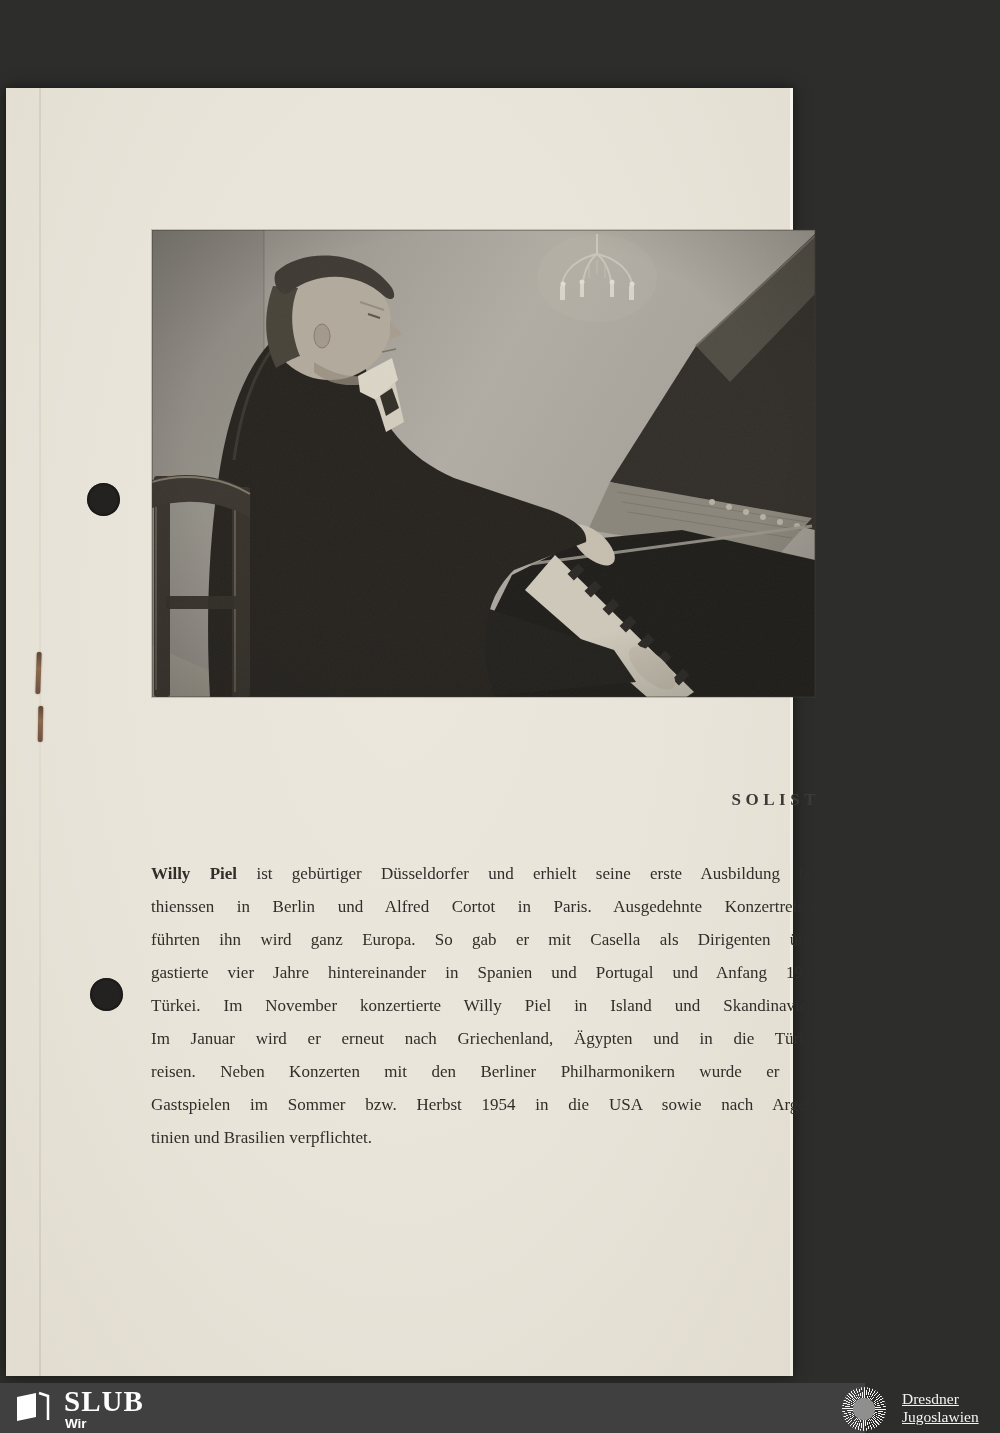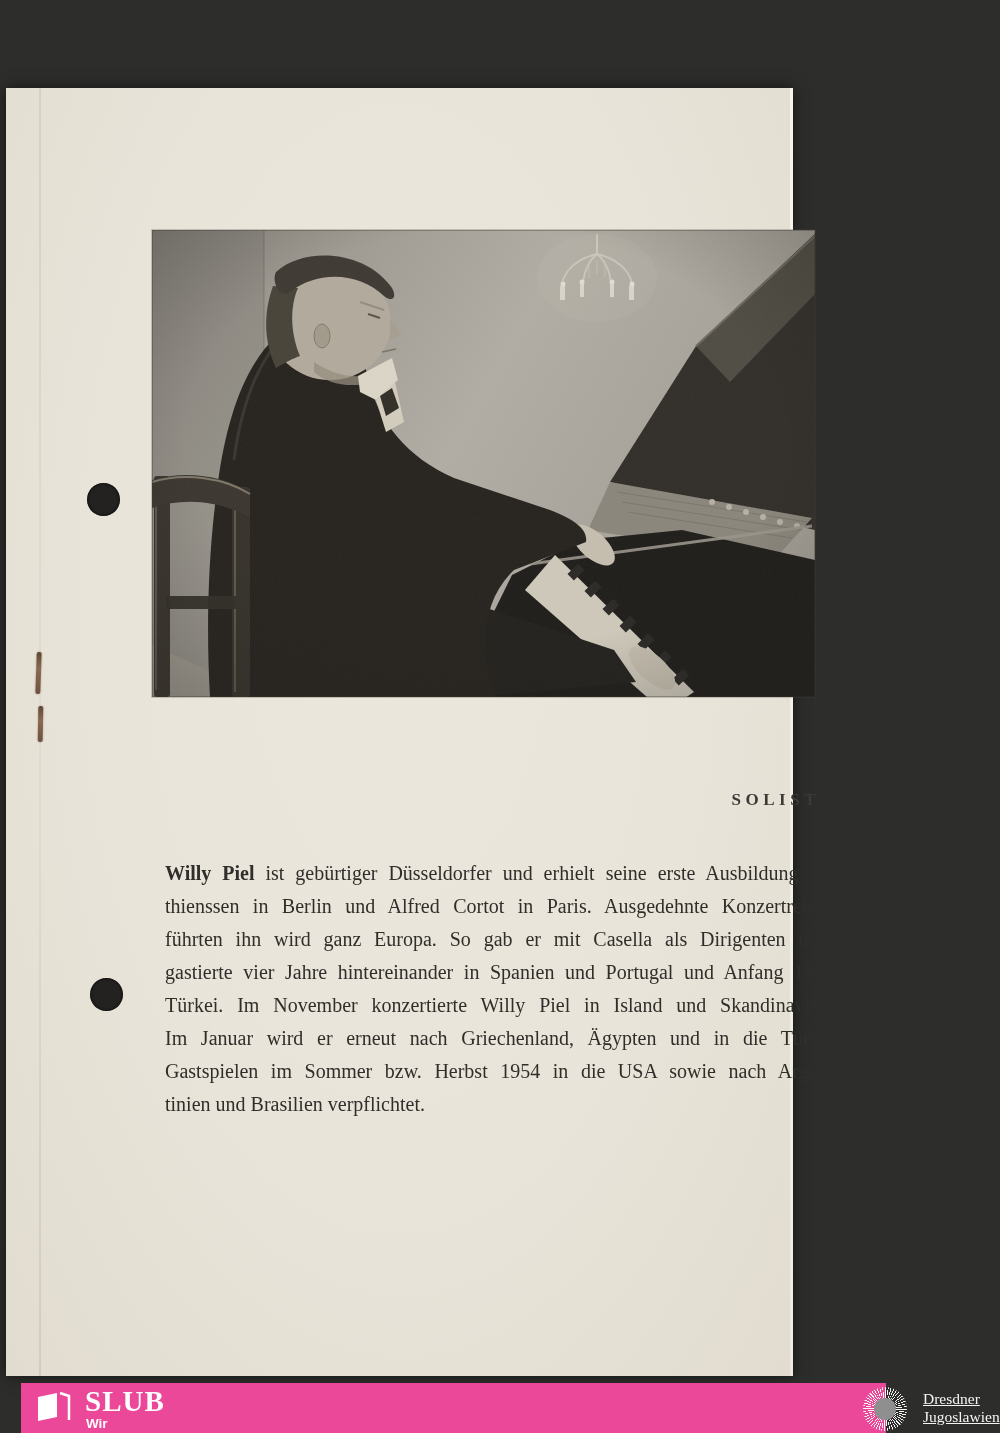--- a/index.html
+++ b/index.html
@@ -20,28 +20,28 @@
   .staple{position:absolute;width:5px;border-radius:2px;
         background:linear-gradient(#5f4635,#8a6a50 40%,#6d513f);box-shadow:0 0 2px rgba(90,60,40,.4);}
   .staple-1{left:30px;top:564px;height:42px;transform:rotate(2deg);}
   .staple-2{left:32px;top:618px;height:36px;transform:rotate(1deg);}
   
   .photo{position:absolute;left:146px;top:142px;width:663px;height:467px;
         outline:1px solid rgba(70,64,55,.25);}
   
   .heading{position:absolute;left:145px;top:702px;width:669px;text-align:right;
         font-size:17px;font-weight:600;letter-spacing:4.5px;color:#3b3a36;}
-  .para{position:absolute;left:159px;top:769px;width:669px;color:#302e2a;
-        font-size:20px;}
+  .para{position:absolute;left:145px;top:769px;width:669px;color:#302e2a;
+        font-size:17px;}
   .para .tline{height:33px;line-height:33px;text-align:justify;text-align-last:justify;
         white-space:nowrap;overflow:visible;}
   .para .tline.last{text-align:center;text-align-last:left;}
   .para b{font-weight:bold;}
   
-  .footer{position:absolute;left:0;top:1383px;width:865px;height:50px;background:#ec4899;margin-left:21px;}
+  .footer{position:absolute;left:0;top:1383px;width:865px;height:50px;background:#404040;}
   .slub{position:absolute;left:12px;top:2px;height:46px;cursor:pointer;}
   .slub-icon{position:absolute;left:0;top:4px;}
   .slub-word{position:absolute;left:52px;top:0px;color:#fdfdfd;
         font-family:"Liberation Serif",serif;font-weight:bold;font-size:29px;letter-spacing:1px;}
   .slub-tag{position:absolute;left:53px;top:31px;color:#fdfdfd;
         font-family:"Liberation Sans",sans-serif;font-weight:bold;font-size:13.5px;}
   .dp{position:absolute;left:842px;top:2px;height:46px;cursor:pointer;}
   .dp-logo{position:absolute;left:0;top:2px;width:44px;height:44px;border-radius:50%;
         background:repeating-conic-gradient(from 0deg, rgba(255,255,255,.95) 0deg 2.5deg, rgba(255,255,255,0) 2.5deg 7.5deg);}
   .dp-logo::after{content:"";position:absolute;inset:11px;border-radius:50%;background:#8f8f8f;}
@@ -165,20 +165,21 @@
 
     <div class="heading">SOLIST</div>
 
     <div class="para">
       <div class="tline"><b>Willy Piel</b><span> ist gebürtiger Düsseldorfer und erhielt seine erste Ausbildung bei</span></div>
       <div class="tline">thienssen in Berlin und Alfred Cortot in Paris. Ausgedehnte Konzertreisen</div>
       <div class="tline">führten ihn wird ganz Europa. So gab er mit Casella als Dirigenten über</div>
       <div class="tline">gastierte vier Jahre hintereinander in Spanien und Portugal und Anfang 1953</div>
       <div class="tline">Türkei. Im November konzertierte Willy Piel in Island und Skandinavien.</div>
       <div class="tline">Im Januar wird er erneut nach Griechenland, Ägypten und in die Türkei</div>
+      <div class="tline">reisen. Neben Konzerten mit den Berliner Philharmonikern wurde er zu</div>
       <div class="tline">Gastspielen im Sommer bzw. Herbst 1954 in die USA sowie nach Argen-</div>
       <div class="tline last">tinien und Brasilien verpflichtet.</div>
     </div>
 
     <div class="punch-hole hole-1"></div>
     <div class="punch-hole hole-2"></div>
     <div class="staple staple-1"></div>
     <div class="staple staple-2"></div>
   </div>
 

